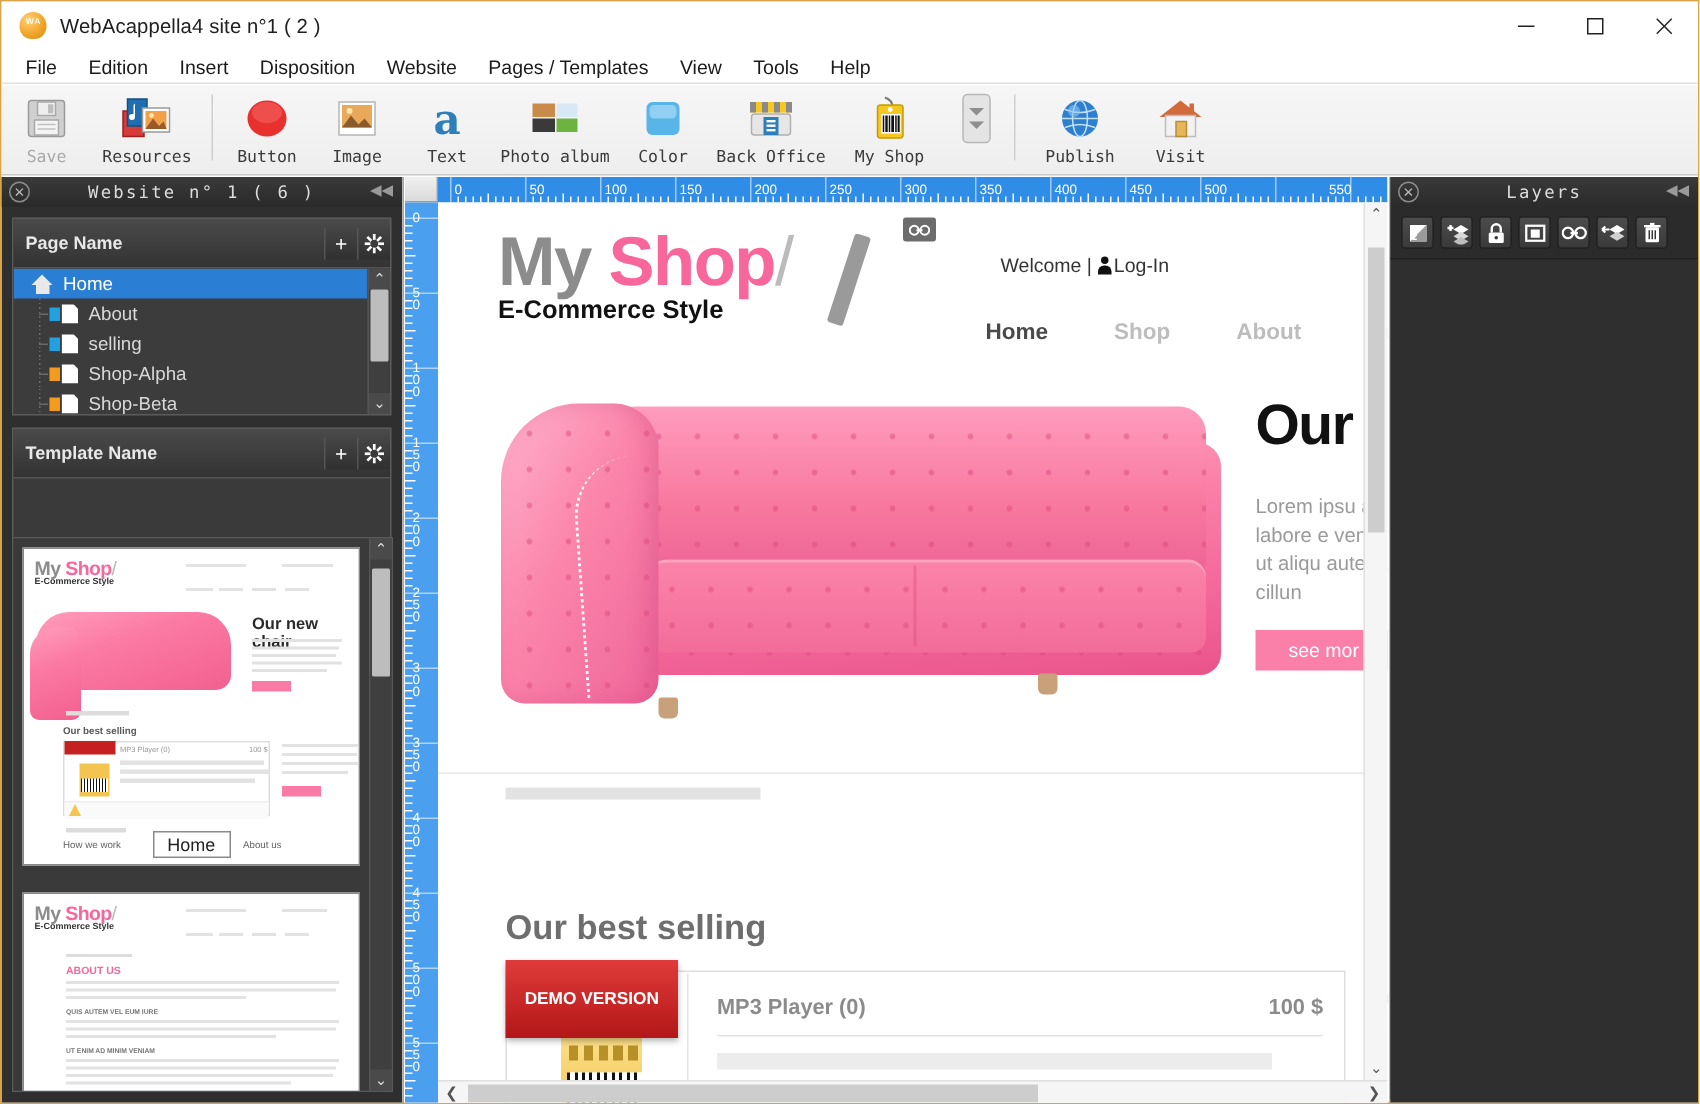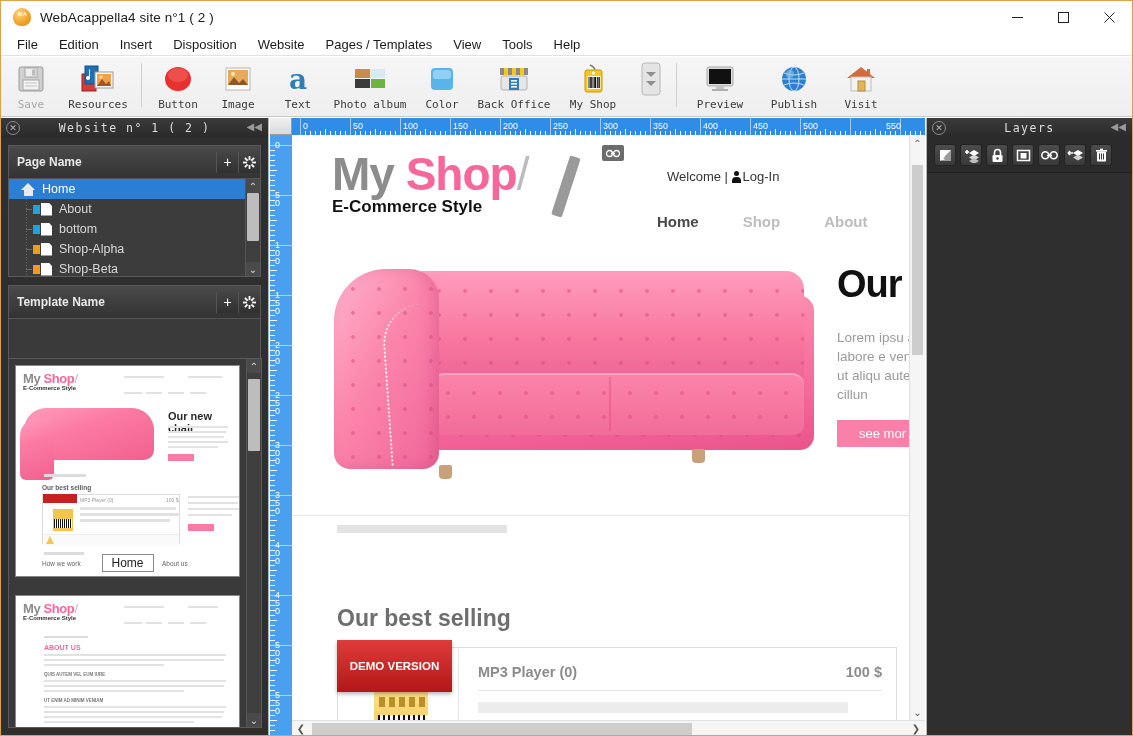--- a/index.html
+++ b/index.html
@@ -550,31 +550,20 @@
         <svg width="22" height="34" viewBox="0 0 22 34">
           <rect x="2" y="1" width="18" height="32" rx="3" fill="#e4e4e4" stroke="#b6b6b6"></rect>
           <path d="M6 10 l5 5 5-5z" fill="#8e8e8e"></path>
           <path d="M6 19 l5 5 5-5z" fill="#8e8e8e"></path>
         </svg>
       </div>
     </div>
 
     <div class="tb-sep" style="margin-left:8px"></div>
 
-    <div class="tb-item tb-wide">
-      <div class="tb-ico">
-        <svg width="32" height="30" viewBox="0 0 32 30">
-          <rect x="3" y="3" width="26" height="19" rx="2" fill="#dcdcdc" stroke="#a8a8a8"></rect>
-          <rect x="5" y="5" width="22" height="15" fill="#111"></rect>
-          <rect x="12" y="22" width="8" height="3" fill="#c4c4c4"></rect>
-          <rect x="8" y="25" width="16" height="2" fill="#b0b0b0"></rect>
-        </svg>
-      </div>
-      <div class="tb-label">Preview</div>
-    </div>
 
     <div class="tb-item tb-wide">
       <div class="tb-ico">
         <svg width="30" height="30" viewBox="0 0 30 30">
           <circle cx="15" cy="15" r="12" fill="#2f7fd0"></circle>
           <ellipse cx="15" cy="15" rx="5" ry="12" fill="none" stroke="#bfe0f7"></ellipse>
           <line x1="3" y1="15" x2="27" y2="15" stroke="#bfe0f7"></line>
           <path d="M5 9 q10 4 20 0" fill="none" stroke="#bfe0f7"></path>
           <path d="M5 21 q10 -4 20 0" fill="none" stroke="#bfe0f7"></path>
           <circle cx="11" cy="10" r="4" fill="#8fc4ec" opacity=".6"></circle>
@@ -592,21 +581,21 @@
           <rect x="22" y="5" width="3" height="6" fill="#d26a3a"></rect>
         </svg>
       </div>
       <div class="tb-label">Visit</div>
     </div>
   </div>
 
   <div class="leftpanel">
     <div class="panel-head">
       <div class="panel-x">✕</div>
-      <div class="panel-head-title">Website n°  1  ( 2 )</div>
+      <div class="panel-head-title">Website n°  1  ( 6 )</div>
       <div class="panel-collapse">◀◀</div>
     </div>
 
     <div class="list-box" style="height:132px;display:flex;flex-direction:column">
       <div class="list-head">
         <div class="list-head-title">Page Name</div>
         <div class="lh-btn">+</div>
         <div class="lh-btn">
           <svg width="13" height="13" viewBox="0 0 13 13">
               <g fill="#fff">
@@ -631,21 +620,21 @@
           <div class="trow">
             <span class="tdash"></span>
             <span class="sq" style="background:#23a0e0"></span>
             <span class="doc-ico"></span>
             <span>About</span>
           </div>
           <div class="trow">
             <span class="tdash"></span>
             <span class="sq" style="background:#23a0e0"></span>
             <span class="doc-ico"></span>
-            <span>bottom</span>
+            <span>selling</span>
           </div>
           <div class="trow">
             <span class="tdash"></span>
             <span class="sq" style="background:#f29b1d"></span>
             <span class="doc-ico"></span>
             <span>Shop-Alpha</span>
           </div>
           <div class="trow">
             <span class="tdash"></span>
             <span class="sq" style="background:#f29b1d"></span>

